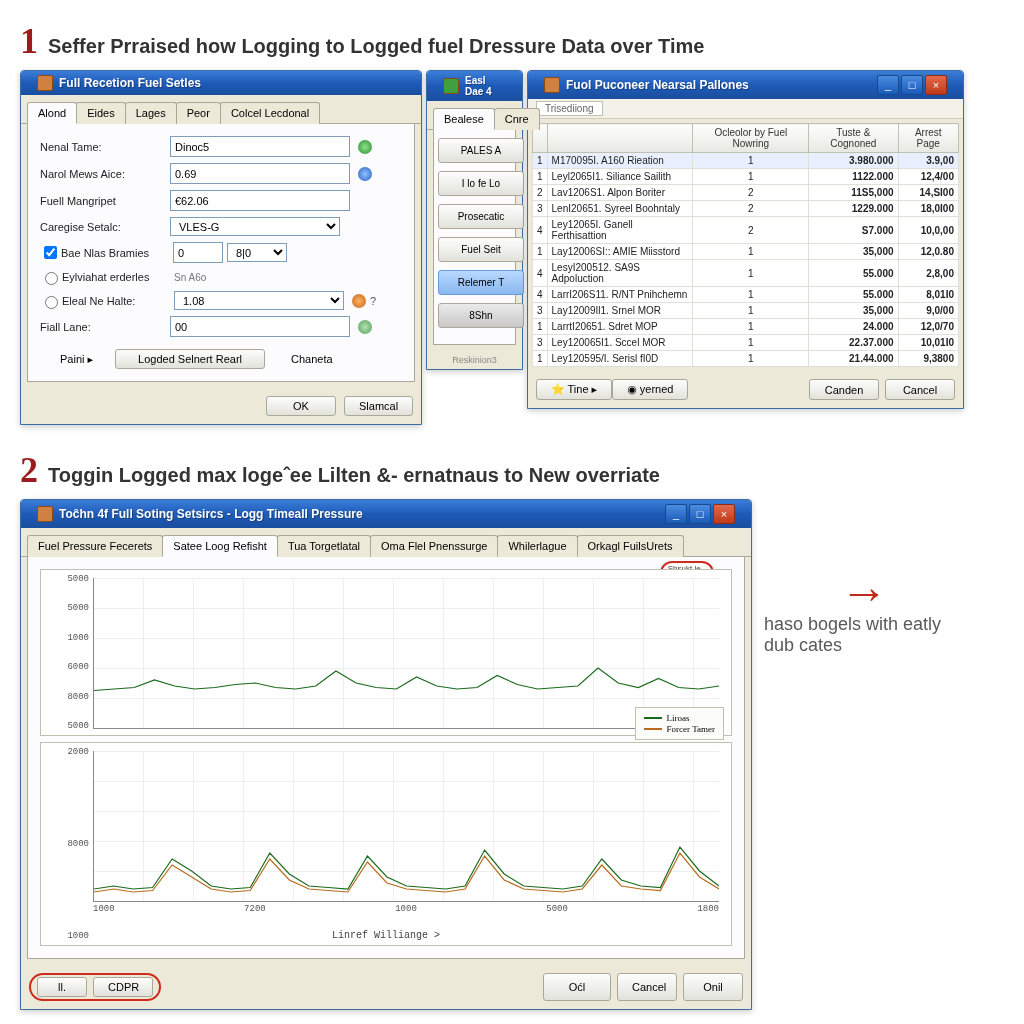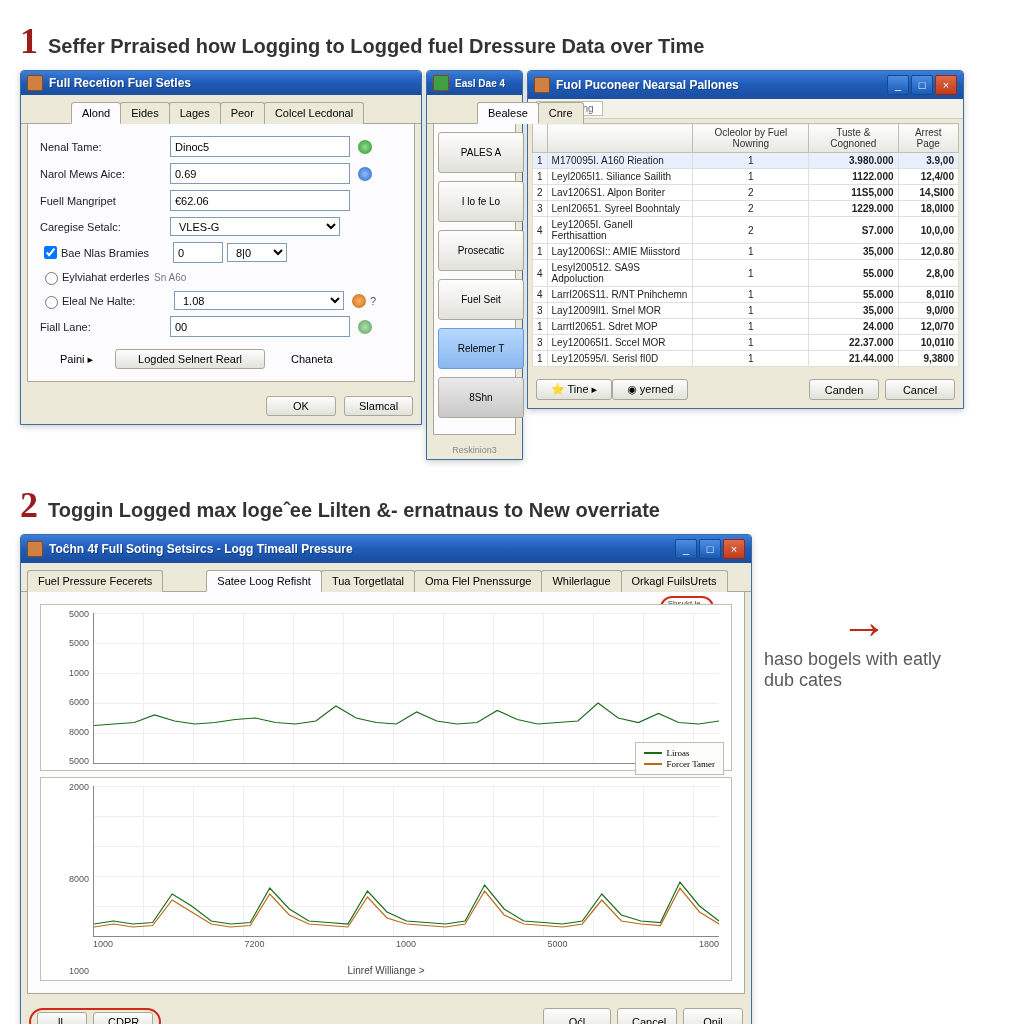--- a/index.html
+++ b/index.html
@@ -1,56 +1,56 @@
 <!DOCTYPE html>
 <html><head>
 <meta charset="utf-8">
 <style>
 body { margin: 0; padding: 20px; font-family: Tahoma, Arial, sans-serif; font-size: 11px; background: #fff; width: 1024px; box-sizing: border-box; }
 .step-header { display: flex; align-items: baseline; gap: 10px; margin-bottom: 8px; }
 .step-num { font-size: 36px; font-weight: bold; color: #9b1c1c; font-family: Georgia, serif; }
 .step-title { font-size: 20px; font-weight: bold; color: #333; font-family: Arial, sans-serif; }
 .window { border: 1px solid #3a6ea5; border-radius: 4px 4px 0 0; background: #ece9d8; box-shadow: 0 2px 6px rgba(0,0,0,0.2); }
-.titlebar { background: linear-gradient(to bottom, #3b7dd8 0%, #1e5bb8 50%, #1a4e9f 100%); color: #fff; padding: 4px 6px; font-size: 12px; display: flex; align-items: center; border-radius: 3px 3px 0 0; }
+.titlebar { background: linear-gradient(to bottom, #3b7dd8 0%, #1e5bb8 50%, #1a4e9f 100%); color: #fff; padding: 4px 16px; font-size: 12px; display: flex; align-items: center; border-radius: 3px 3px 0 0; }
 .titlebar .icon { width: 14px; height: 14px; background: #d08040; border: 1px solid #8a4a10; margin-right: 6px; border-radius: 2px; }
 .titlebar .title-text { flex: 1; font-weight: bold; text-shadow: 1px 1px 0 rgba(0,0,0,0.3); }
 .win-btns { display: flex; gap: 2px; }
 .win-btn { width: 20px; height: 18px; background: linear-gradient(to bottom,#4a8de0,#1a5ab8); border: 1px solid #164a8f; border-radius: 2px; color: #fff; font-size: 11px; display: flex; align-items: center; justify-content: center; line-height: 1; }
 .win-btn.close { background: linear-gradient(to bottom,#e06a4a,#c03a1a); border-color: #8f2a16; }
 .tabs { display: flex; padding: 6px 6px 0 6px; gap: 0; border-bottom: 1px solid #aca899; background: #ece9d8; }
 .tab { padding: 4px 10px; border: 1px solid #aca899; border-bottom: none; background: #ece9d8; border-radius: 3px 3px 0 0; margin-right: -1px; cursor: pointer; font-size: 11px; position: relative; top: 1px; }
-.tab.active { background: #fcfcfe; border-bottom: 1px solid #fcfcfe; z-index: 2; margin-left: 44px; }
+.tab.active { background: #fcfcfe; border-bottom: 1px solid #fcfcfe; z-index: 2; }
 .panel { background: #fcfcfe; border: 1px solid #aca899; border-top: none; margin: 0 6px 6px 6px; padding: 12px; }
 .form-row { display: flex; align-items: center; margin-bottom: 6px; }
 .form-row label { width: 130px; font-size: 11px; color: #222; }
 .textbox { border: 1px solid #7f9db9; background: #fff; height: 19px; padding: 0 4px; font-size: 11px; width: 170px; }
 .combo { border: 1px solid #7f9db9; background: #fff; height: 19px; padding: 0 4px; font-size: 11px; width: 170px; }
 .tiny-icon { width: 14px; height: 14px; border-radius: 50%; margin-left: 8px; display: inline-block; }
 .tiny-icon.green { background: radial-gradient(#8fe08f,#2a902a); }
 .tiny-icon.blue { background: radial-gradient(#8fc0ff,#2a60c0); }
 .tiny-icon.orange { background: radial-gradient(#ffb060,#c06a1a); }
 .btn { border: 1px solid #aca899; background: linear-gradient(to bottom,#fdfdfd,#e2e2db); padding: 3px 14px; border-radius: 3px; font-size: 11px; cursor: pointer; }
 .row1 { display: flex; gap: 4px; align-items: flex-start; }
 .win1 { width: 400px; }
 .win2 { width: 95px; }
 .win3 { width: 435px; }
 .win2 .panel { padding: 8px 4px; }
-.side-btn { display: block; width: 80px; margin: 0 auto 8px auto; border: 1px solid #aca899; background: linear-gradient(to bottom,#fdfdfd,#e2e2db); padding: 14px 2px; border-radius: 3px; font-size: 10px; text-align: center; }
+.side-btn { display: block; width: 80px; margin: 0 auto 8px auto; border: 1px solid #aca899; background: linear-gradient(to bottom,#fdfdfd,#e2e2db); padding: 6px 2px; border-radius: 3px; font-size: 10px; text-align: center; }
 .side-btn.blue { background: linear-gradient(to bottom,#b8d8ff,#8ab8ef); border-color: #6a9adf; }
 .side-btn.gray { background: linear-gradient(to bottom,#eaeaea,#c8c8c8); }
 .table { width: 100%; border-collapse: collapse; font-size: 10px; background: #fff; }
 .table th { background: linear-gradient(to bottom,#fdfdfd,#e8e8e2); border: 1px solid #c0c0b0; padding: 3px 4px; font-weight: normal; color: #333; text-align: center; }
 .table td { border: 1px solid #e0e0d8; padding: 2px 4px; color: #222; }
 .table td.r { text-align: right; font-weight: bold; }
 .table td.c { text-align: center; }
 .table tr.sel td { background: #e8f0ff; }
 .btn-row { display: flex; gap: 8px; padding: 8px; justify-content: flex-end; }
 .step2-wrap { display: flex; align-items: flex-start; gap: 12px; margin-top: 24px; }
 .win4 { width: 730px; }
-.chart-wrap { background: #fff; border: 1px solid #c0c0b0; padding: 4px; position: relative; }
+.chart-wrap { background: #fff; border: 1px solid #c0c0b0; padding: 4px; position: relative; font-family: Liberation Mono, monospace; }
 .chart { position: relative; height: 150px; border-left: 1px solid #888; border-bottom: 1px solid #888; margin: 4px 8px 2px 48px; background: repeating-linear-gradient(to right, transparent 0, transparent 49px, #eee 49px, #eee 50px), repeating-linear-gradient(to top, transparent 0, transparent 29px, #eee 29px, #eee 30px); }
 .chart svg { position: absolute; left:0; top:0; width:100%; height:100%; }
 .yticks { position: absolute; left: 8px; top: 4px; bottom: 4px; width: 40px; display: flex; flex-direction: column; justify-content: space-between; font-size: 9px; color: #555; text-align: right; }
 .xlabel { text-align: center; font-size: 10px; color: #444; margin-top: 16px; }
 .legend { position: absolute; right: 20px; top: 150px; background: #fcfcfa; border: 1px solid #c0c0b0; padding: 4px 8px; font-size: 9px; }
 .legend .row { display: flex; align-items: center; gap: 5px; margin: 1px 0; font-family: Liberation Serif, serif; }
 .lswatch { width: 18px; height: 2px; }
 .callout { position: absolute; right: 30px; top: 4px; border: 2px solid #d02a1a; border-radius: 12px; padding: 1px 6px; font-size: 8px; background: #fcfcfa; color: #444; }
 .arrow { font-size: 48px; color: #c02a1a; font-weight: bold; align-self: center; }
 .side-note { font-size: 18px; color: #5a5a5a; font-family: Arial, sans-serif; max-width: 200px; }
@@ -98,21 +98,21 @@
         <select class="combo"><option>VLES-G</option></select>
       </div>
       <div class="form-row">
         <input type="checkbox" checked="" style="margin-right: 4px;">
         <label style="width:112px">Bae Nlas Bramies</label>
         <input class="textbox" style="width: 40px;" value="0">
         <select class="combo" style="width:60px;margin-left:4px"><option>8|0</option></select>
       </div>
       <div class="form-row">
         <input type="radio" style="margin-right: 4px;">
-        <label style="width:92px">Eylviahat erderles</label>
+        <label style="width:112px">Eylviahat erderles</label>
         <span style="font-size:10px;color:#777">Sn A6o</span>
       </div>
       <div class="form-row">
         <input type="radio" style="margin-right: 4px;">
         <label style="width:112px">Eleal Ne Halte:</label>
         <select class="combo"><option>1.08</option></select>
         <span class="tiny-icon orange"></span>
         <span style="margin-left:4px;font-size:11px;color:#555">?</span>
       </div>
       <div class="form-row">

